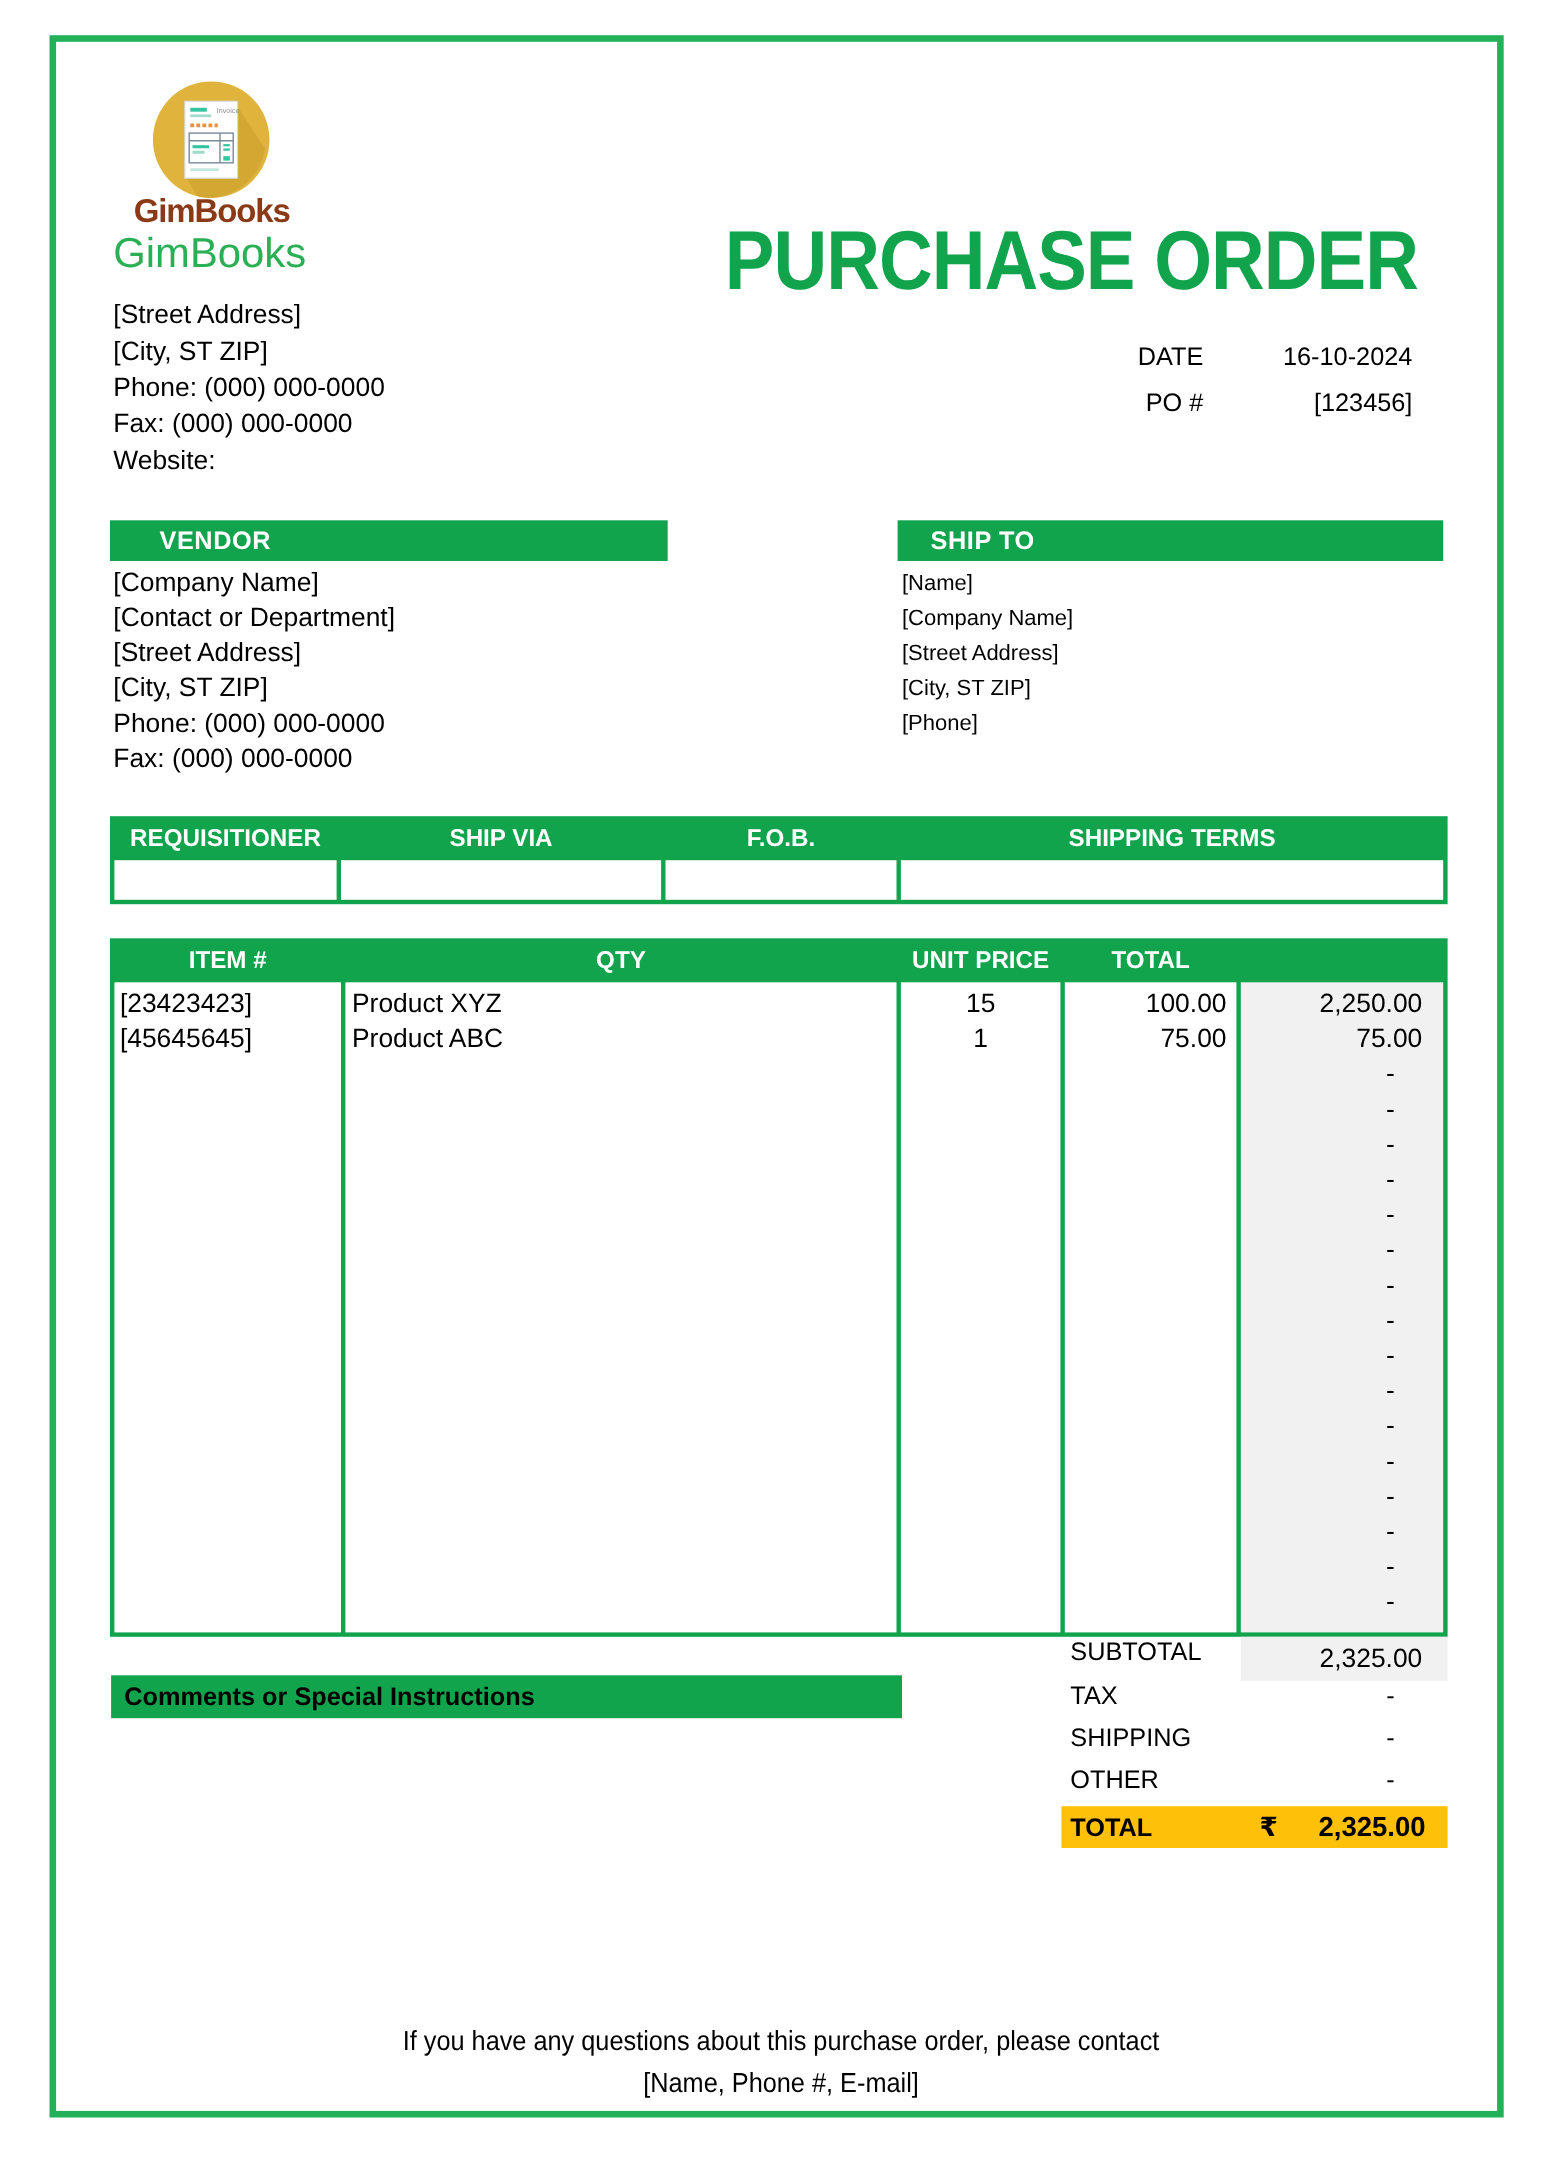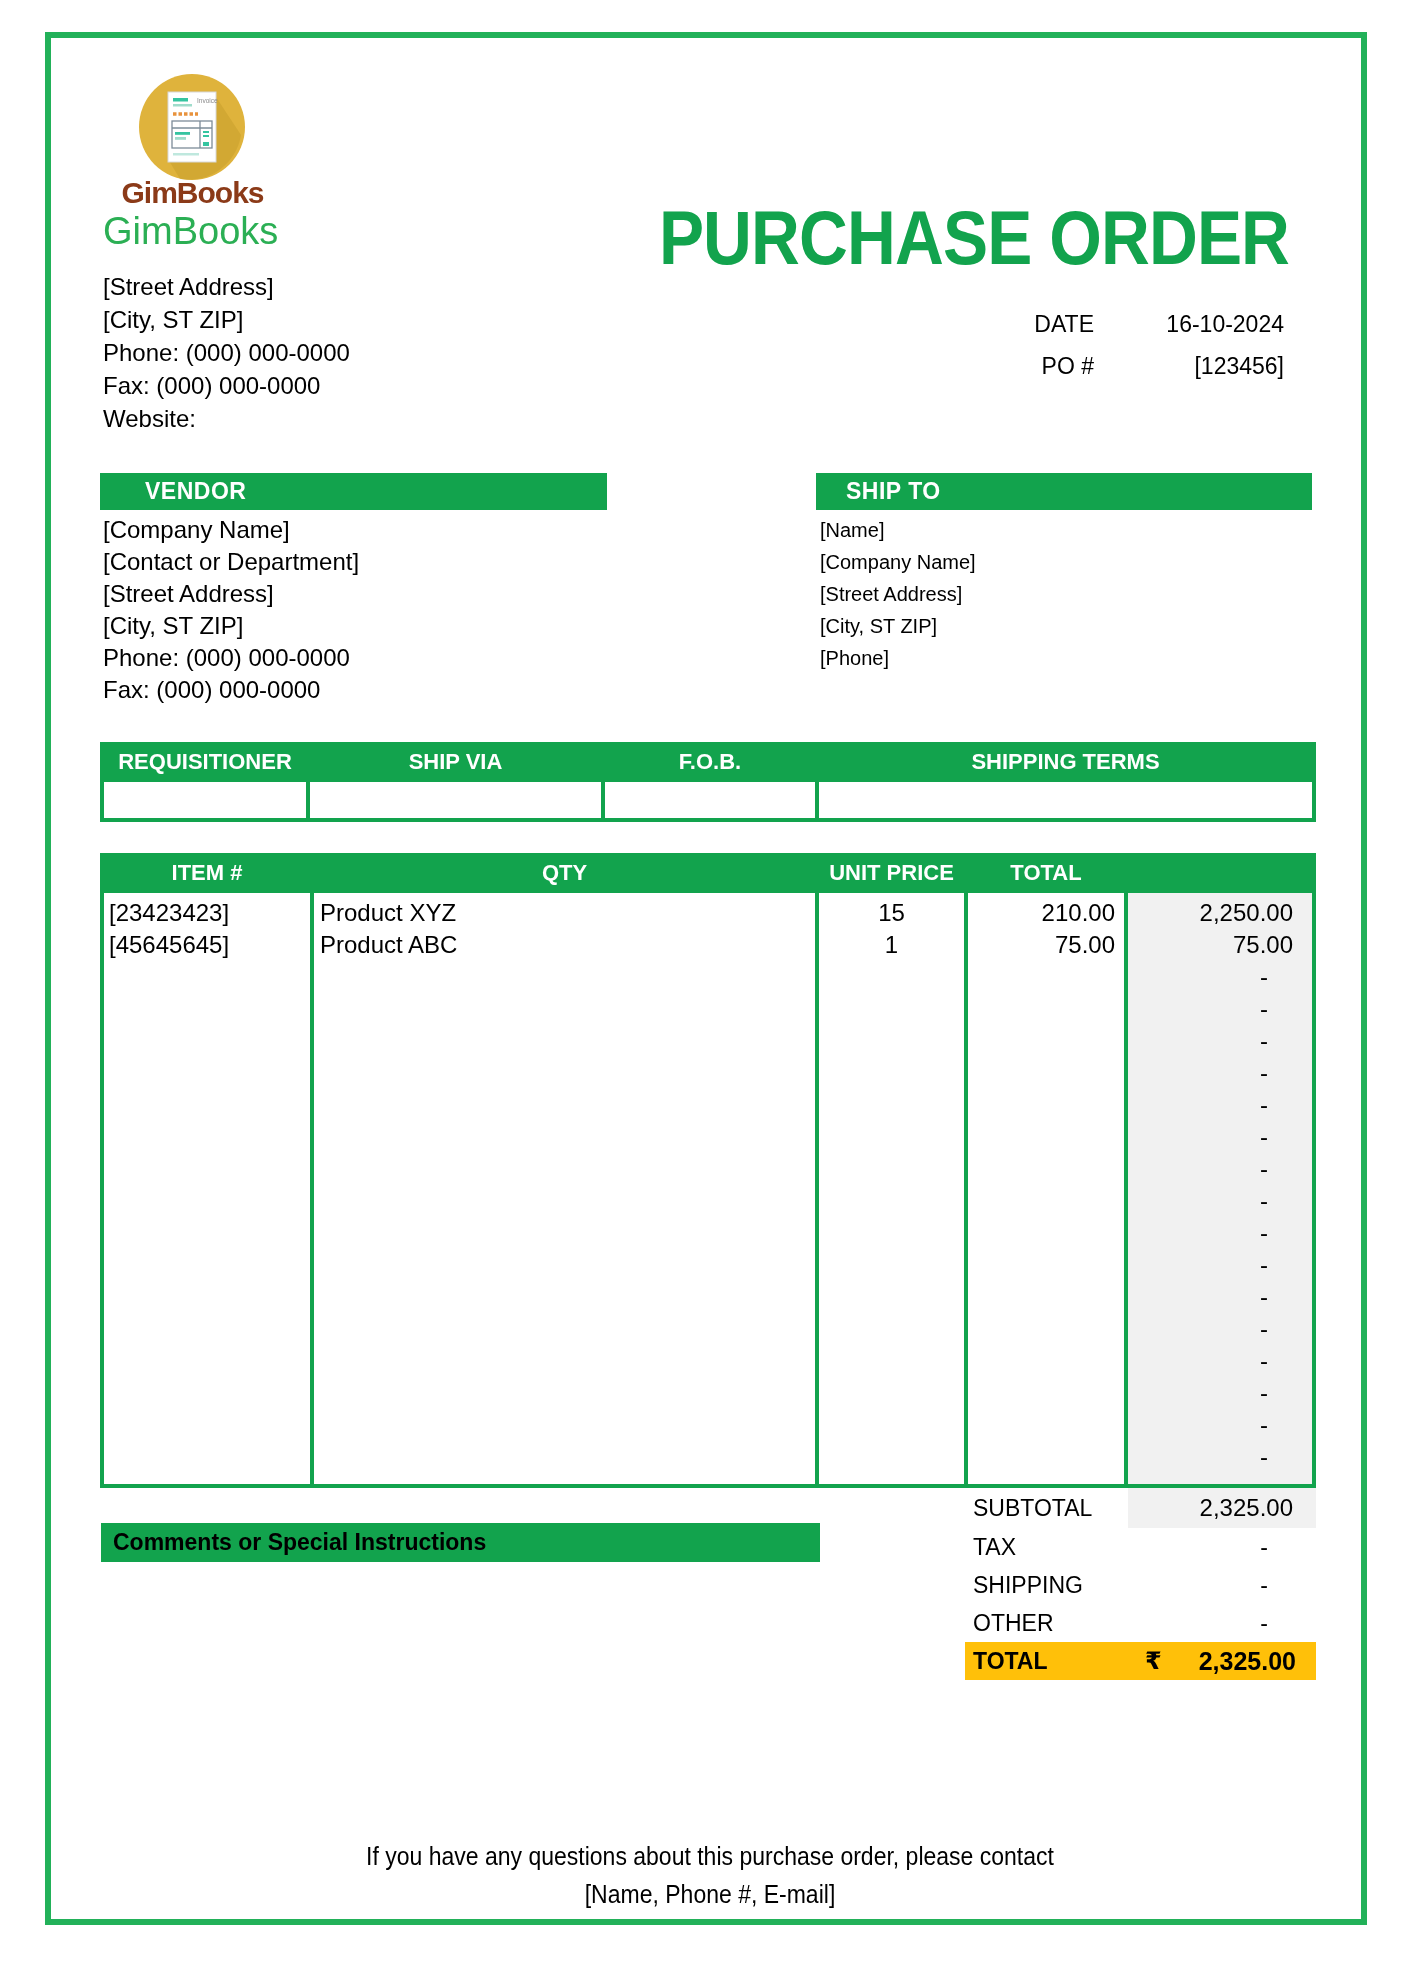--- a/index.html
+++ b/index.html
@@ -60,21 +60,21 @@
   .trow{height:32px;line-height:32px;font-size:24px;white-space:nowrap;}
   .c-item{padding-left:5px;}
   .c-desc{padding-left:6px;}
   .c-qty{text-align:center;}
   .c-price{text-align:right;padding-right:9px;}
   .c-total{text-align:right;padding-right:19px;}
   .c-total.dash{padding-right:44px;}
 
   
   .totals{left:965px;top:1488px;width:351px;font-size:23px;}
-  .t-row{display:flex;align-items:center;height:38px;position:relative;}
+  .t-row{display:flex;height:38px;position:relative;}
   .t-row.t-sub{height:40px;}
   .t-label{padding-left:8px;}
   .t-value{margin-left:auto;text-align:right;padding-right:23px;}
   .t-value.t-dash{padding-right:48px;}
   .t-value.t-box{background:var(--gray);width:188px;height:40px;line-height:40px;font-size:24px;}
   .total-bar{display:flex;align-items:center;height:38px;background:var(--yellow);
              font-weight:bold;font-size:24px;position:relative;}
   .total-bar .t-label{font-size:23px;}
   .t-currency{position:absolute;left:180px;}
   .total-bar .t-value{padding-right:20px;font-size:25px;}
@@ -184,21 +184,21 @@
         </div>
       <div class="col">
           <div class="trow c-desc">Product XYZ</div>
           <div class="trow c-desc">Product ABC</div>
         </div>
       <div class="col">
           <div class="trow c-qty">15</div>
           <div class="trow c-qty">1</div>
         </div>
       <div class="col">
-          <div class="trow c-price">210.00</div>
+          <div class="trow c-price">100.00</div>
           <div class="trow c-price">75.00</div>
         </div>
       <div class="col col-total">
           <div class="trow c-total">2,250.00</div>
           <div class="trow c-total">75.00</div>
           <div class="trow c-total dash">-</div>
           <div class="trow c-total dash">-</div>
           <div class="trow c-total dash">-</div>
           <div class="trow c-total dash">-</div>
           <div class="trow c-total dash">-</div>

